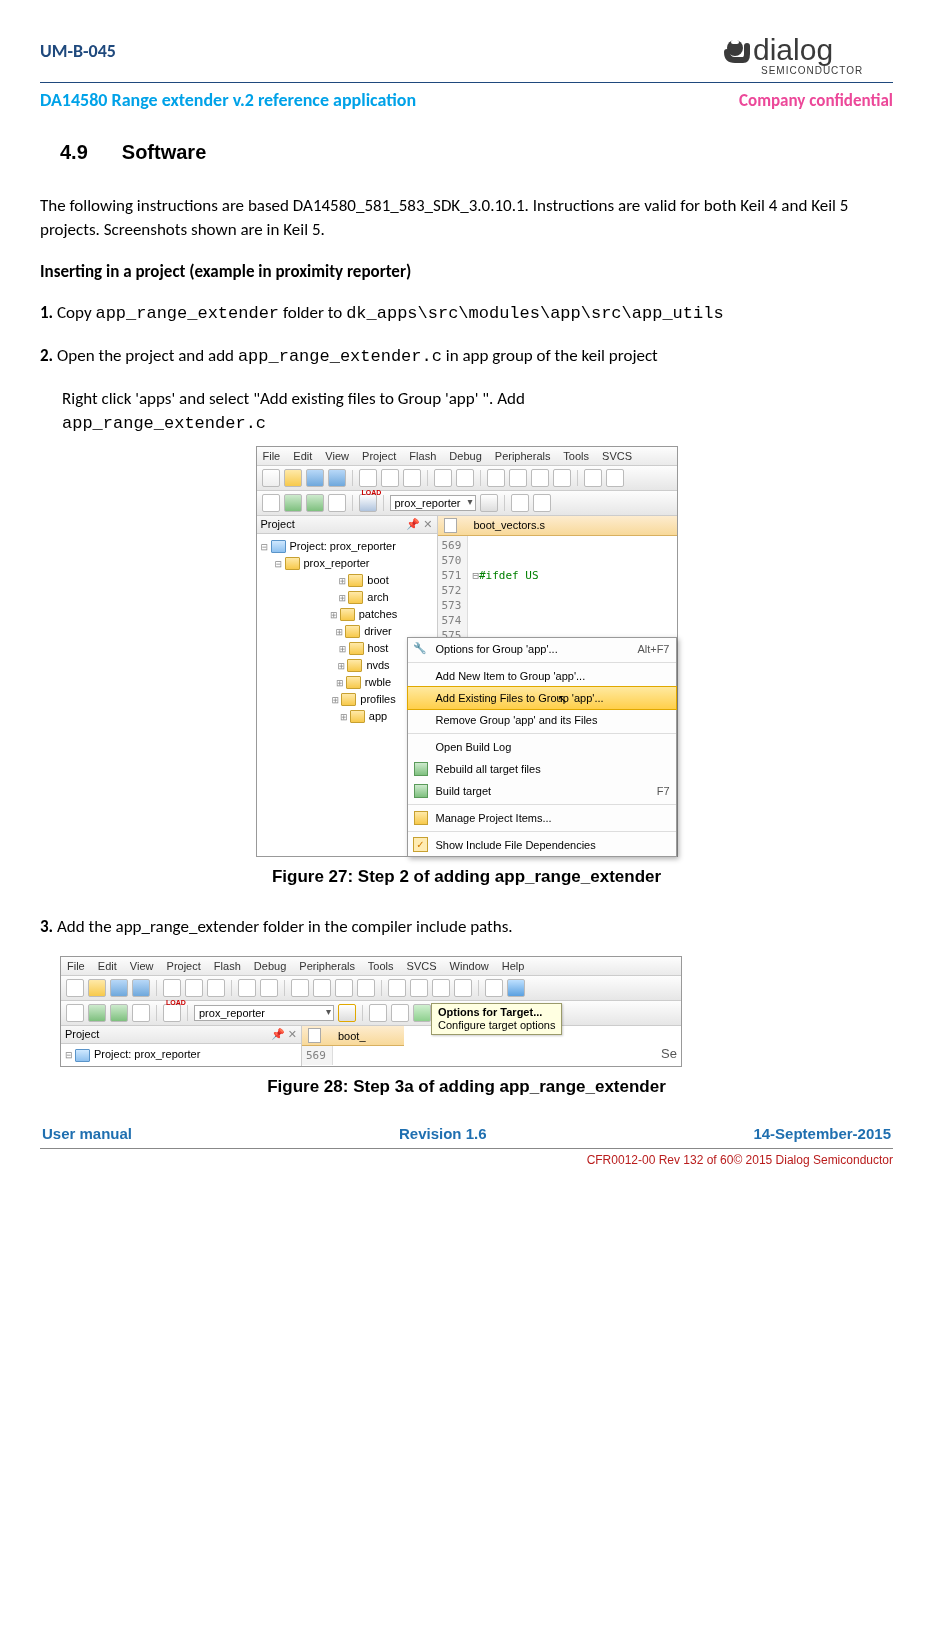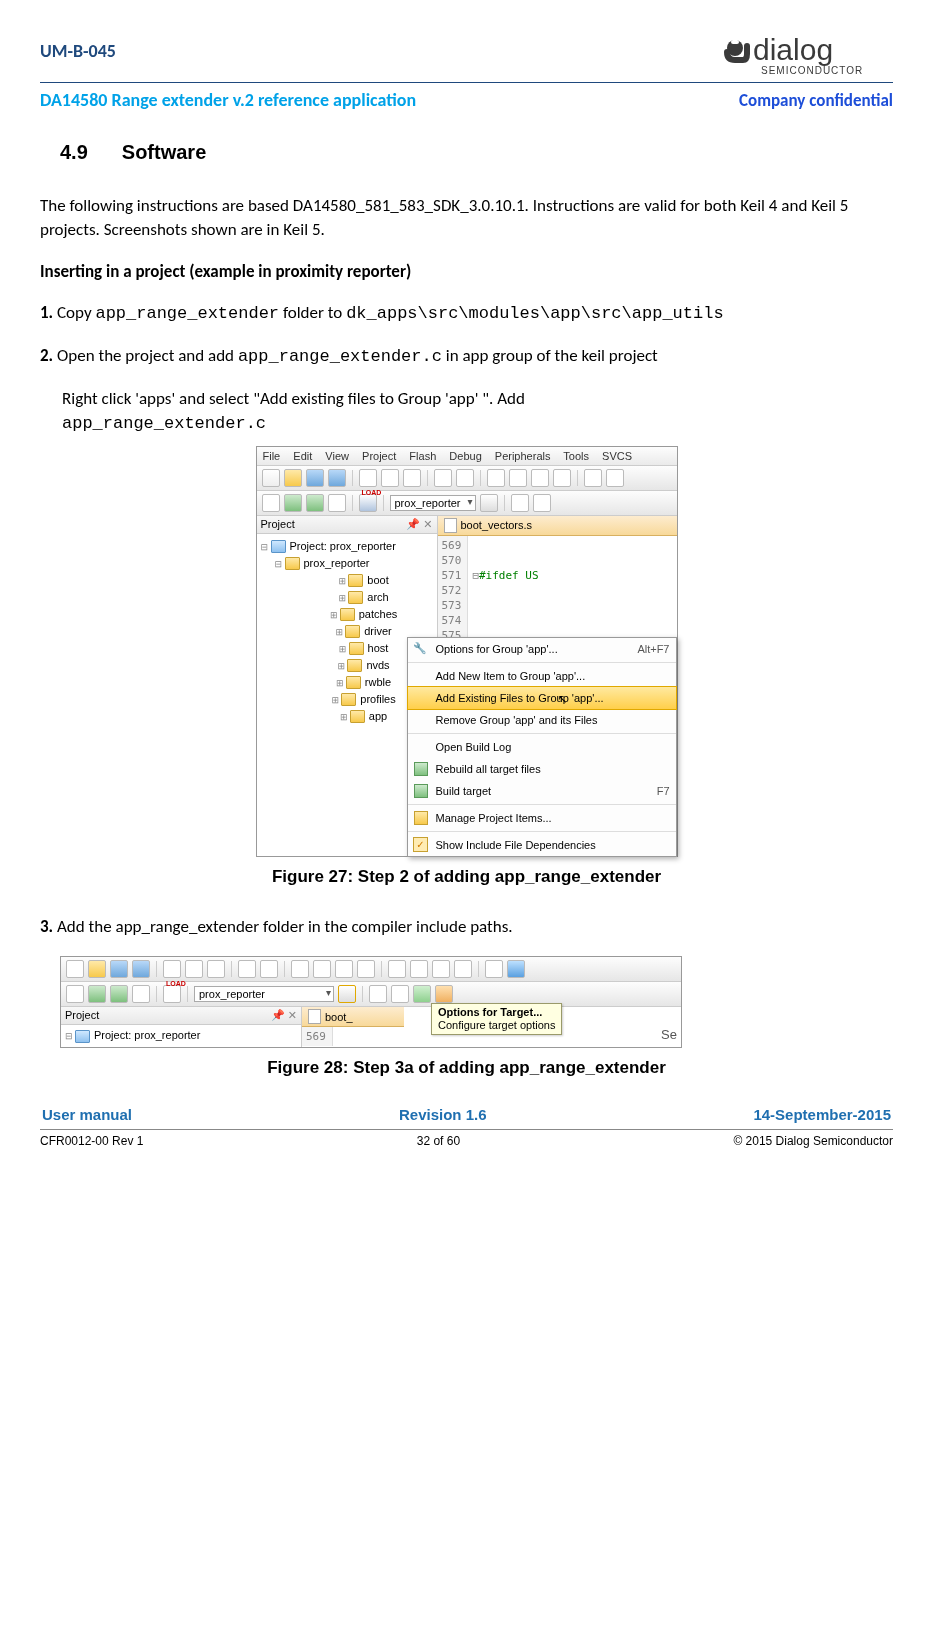--- a/index.html
+++ b/index.html
@@ -39,21 +39,21 @@
     justify-content: space-between;
     align-items: baseline;
     margin-bottom: 30px;
   }
   .doc-title {
     color: #00a2e8;
     font-weight: bold;
     font-size: 18px;
   }
   .confidential {
-    color: #1d4ed8;
+    color: #ec4899;
     font-weight: bold;
     font-size: 17px;
   }
   h2.section {
     font-family: Arial, sans-serif;
     font-size: 20px;
     font-weight: bold;
     margin: 20px 0 30px 20px;
   }
   h2.section .num { margin-right: 34px; }
@@ -160,21 +160,21 @@
     background: #fff;
     display: flex;
     position: relative;
   }
   .file-tab {
     position: absolute; top: 0; left: 0; right: 0;
     background: linear-gradient(#fdeccf,#f8d99a);
     border-bottom: 1px solid #d8b060;
     padding: 2px 6px;
     font-size: 11px;
-    display: flex; align-items: center; gap: 4px;
+    display: flex; align-items: center; gap: 17px;
   }
   .file-tab .doc-ic {
     width: 11px; height: 13px; background: #fff; border:1px solid #aaa; position: relative;
   }
   .gutter {
     margin-top: 20px;
     background: #f4f4f4;
     border-right: 1px solid #ddd;
     color: #808080;
     font-family: Consolas, monospace;
@@ -260,24 +260,24 @@
     font-weight: bold;
     font-size: 15px;
     margin-top: 20px;
     padding: 0 2px;
   }
   .hr2 {
     border:none; border-top:1px solid #888; margin: 6px 0 4px 0;
   }
   .footer-row2 {
     display: flex;
-    justify-content: space-between;
+    justify-content: flex-end;
     font-family: Arial, sans-serif;
     font-size: 12px;
-    color: #000000;
+    color: #b91c1c;
   }
 </style>
 </head>
 <body>
 
 <div class="page">
   <div class="top-row">
     <div class="doc-code">UM-B-045</div>
     <div class="logo">
       <svg width="180" height="50" viewBox="0 0 180 50">
@@ -456,20 +456,33 @@
     </div>
   </div>
   <div class="figcaption">Figure 27: Step 2 of adding app_range_extender</div>
 
   <p>
     <span class="bold">3.</span><span> Add the app_range_extender  folder in the compiler include paths.</span>
   </p>
 
   <div style="margin-left:20px;position:relative">
     <div class="keil2" style="position:relative">
+      <div class="menubar">
+        <span>File</span>
+        <span>Edit</span>
+        <span>View</span>
+        <span>Project</span>
+        <span>Flash</span>
+        <span>Debug</span>
+        <span>Peripherals</span>
+        <span>Tools</span>
+        <span>SVCS</span>
+        <span>Window</span>
+        <span>Help</span>
+      </div>
       <div class="toolbar">
         <span class="tb-icon"></span>
         <span class="tb-icon" style="background:linear-gradient(#ffe9a8,#f7c94b)"></span>
         <span class="tb-icon" style="background:linear-gradient(#b8d8f8,#6fa8dc)"></span>
         <span class="tb-icon" style="background:linear-gradient(#b8d8f8,#6fa8dc)"></span>
         <span class="tb-sep"></span>
         <span class="tb-icon"></span>
         <span class="tb-icon"></span>
         <span class="tb-icon"></span>
         <span class="tb-sep"></span>

